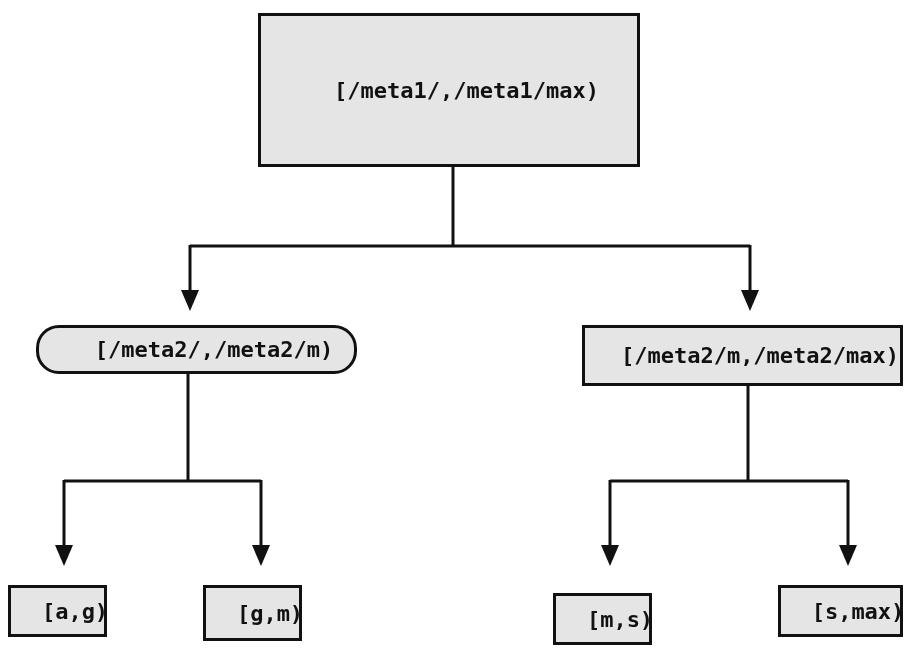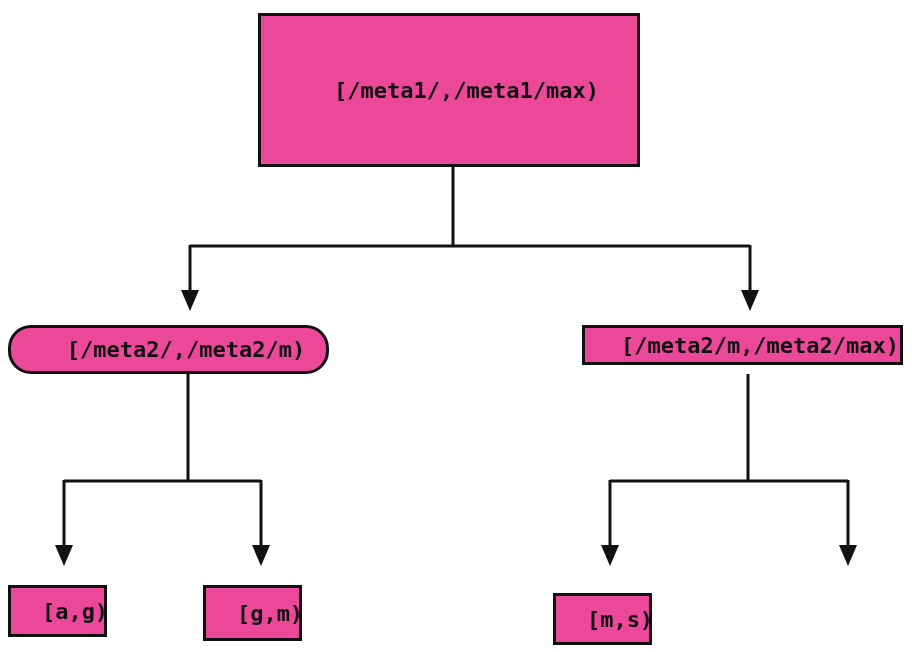--- a/index.html
+++ b/index.html
@@ -11,34 +11,34 @@
     position: relative;
     width: 912px;
     height: 652px;
     background: #ffffff;
     font-family: "DejaVu Sans Mono", monospace;
   }
   .node {
     position: absolute;
     box-sizing: border-box;
     border: 3px solid #111111;
-    background: #ec4899;
+    background: #e5e5e5;
     display: flex;
     align-items: center;
     justify-content: center;
     font-size: 22px;
     font-weight: bold;
     color: #111111;
     white-space: nowrap;
     padding-left: 35px;
   }
   
   #node-root   { left: 258px; top: 13px;  width: 382px; height: 154px; }
-  #node-l      { left: 8px;  top: 325px; width: 321px; height: 49px; border-radius: 23px;  }
-  #node-r      { left: 582px; top: 325px; width: 321px; height: 40px;  }
+  #node-l      { left: 36px;  top: 325px; width: 321px; height: 49px; border-radius: 23px;  }
+  #node-r      { left: 582px; top: 325px; width: 321px; height: 61px;  }
   #node-ll     { left: 8px;   top: 585px; width: 99px;  height: 52px;  }
   #node-lr     { left: 203px; top: 585px; width: 99px;  height: 56px;  }
   #node-rl     { left: 553px; top: 585px; width: 99px;  height: 52px; margin-top: 8px;  }
   #node-rr     { left: 778px; top: 585px; width: 125px; height: 52px;  }
   #edges {
     position: absolute;
     left: 0;
     top: 0;
   }
 </style>
@@ -92,14 +92,17 @@
   </div>
 
   <div class="node" id="node-lr">
     <span>[g,m)</span>
   </div>
 
   <div class="node" id="node-rl">
     <span>[m,s)</span>
   </div>
 
+  <div class="node" id="node-rr">
+    <span>[s,max)</span>
+  </div>
 
 </div>
 
 </body></html>

